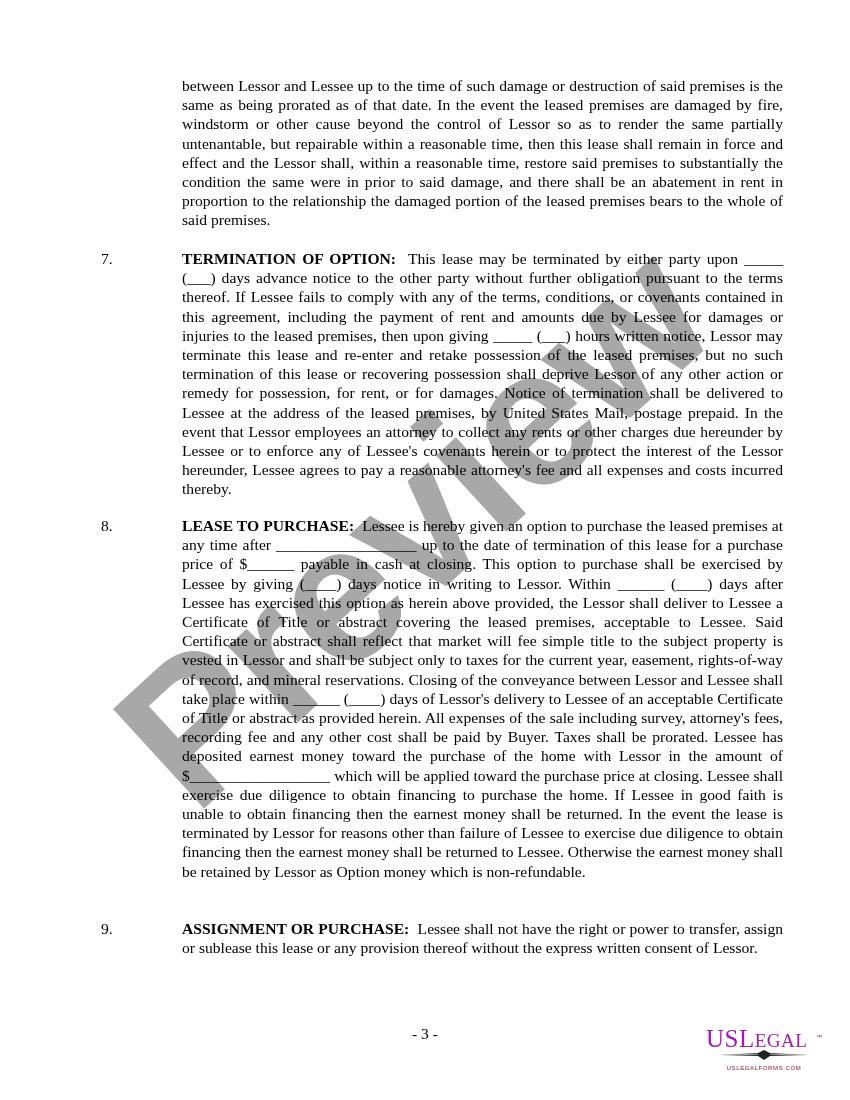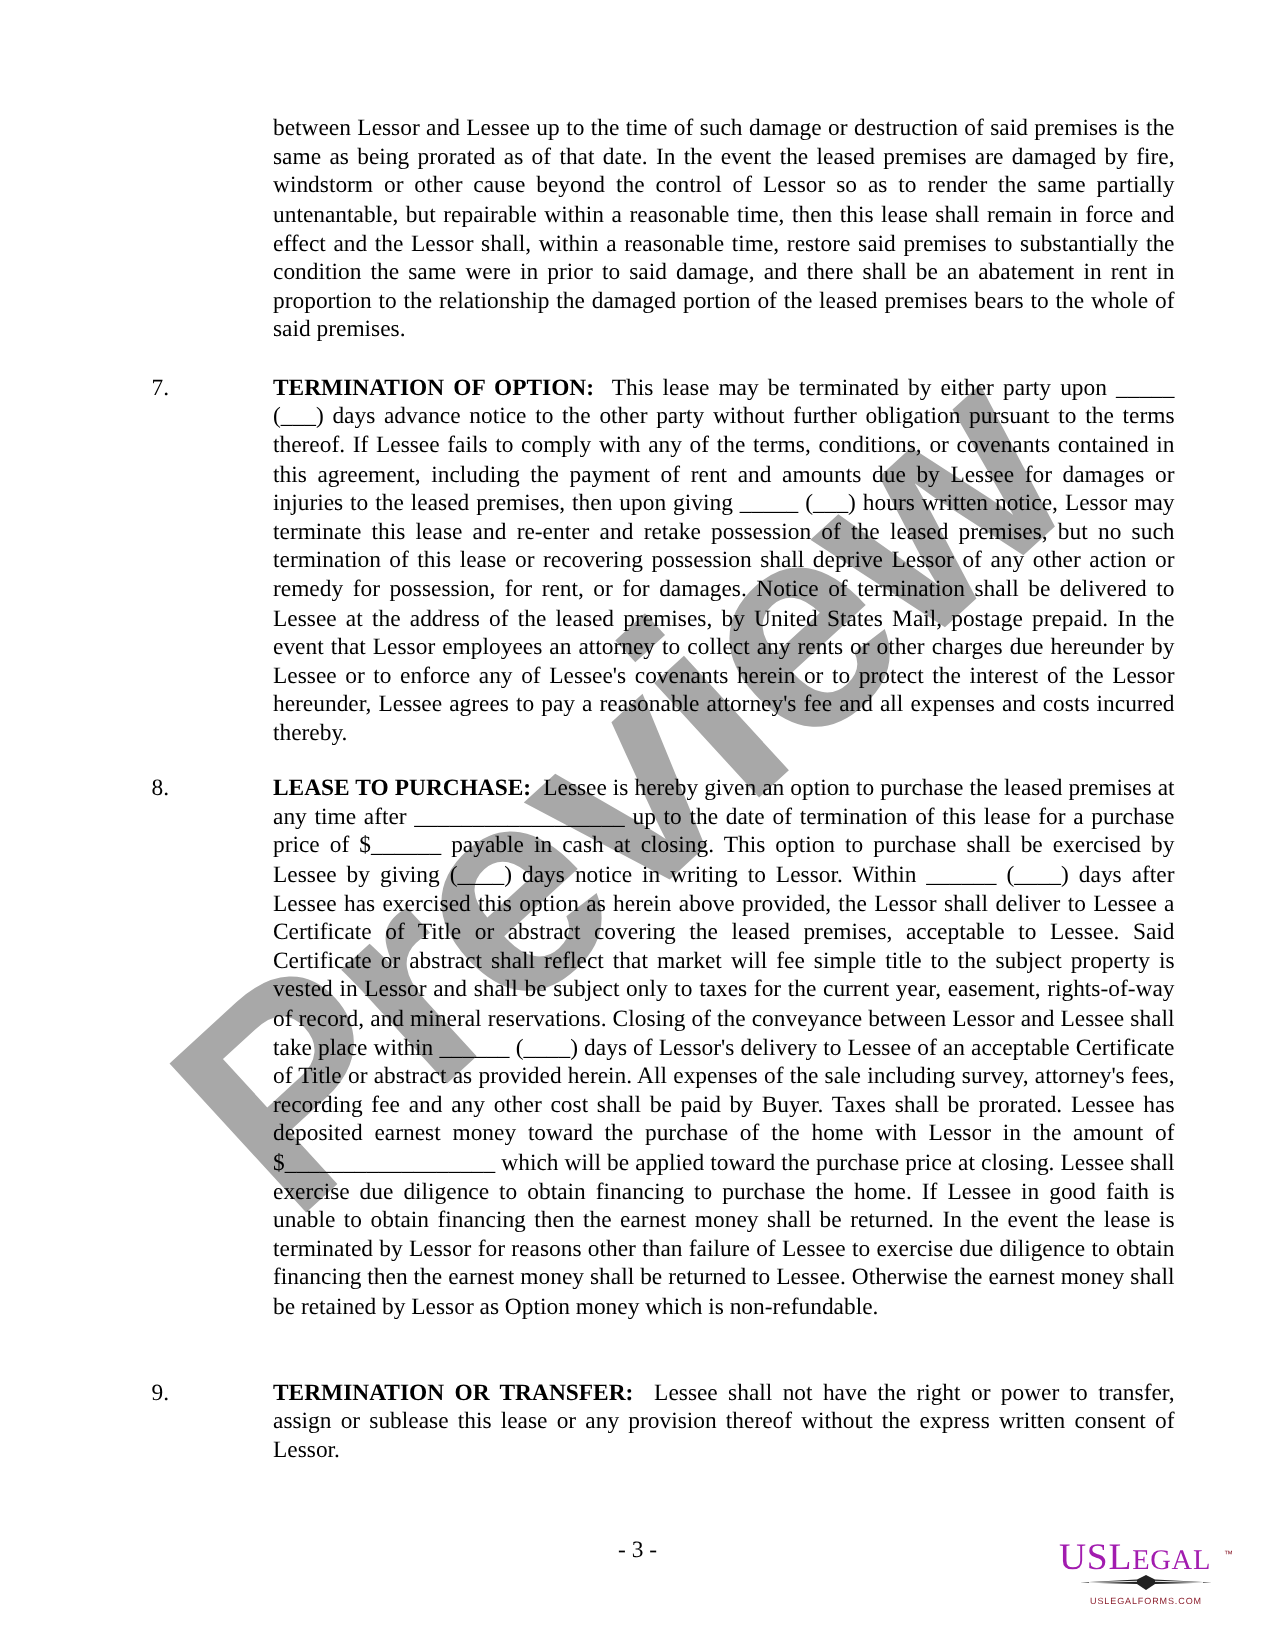--- a/index.html
+++ b/index.html
@@ -81,21 +81,21 @@
   </div>
 
   <div class="num" style="top:516px;">8.</div>
   <div class="block" style="top:516px;">
     <span class="head">LEASE TO PURCHASE:</span>&nbsp;
     <span>Lessee is hereby given an option to purchase the leased premises at any time after __________________ up to the date of termination of this lease for a purchase price of $______ payable in cash at closing.  This option to purchase shall be exercised by Lessee by giving (____) days notice in writing to Lessor.  Within ______ (____) days after Lessee has exercised this option as herein above provided, the Lessor shall deliver to Lessee a Certificate of Title or abstract covering the leased premises, acceptable to Lessee.  Said Certificate or abstract shall reflect that market will fee simple title to the subject property is vested in Lessor and shall be subject only to taxes for the current year, easement, rights-of-way of record, and mineral reservations.  Closing of the conveyance between Lessor and Lessee shall take place within ______ (____) days of Lessor's delivery to Lessee of an acceptable Certificate of Title or abstract as provided herein.  All expenses of the sale including survey, attorney's fees, recording fee and any other cost shall be paid by Buyer.  Taxes shall be prorated.  Lessee has deposited earnest money toward the purchase of the home with Lessor in the amount of $__________________ which will be applied toward the purchase price at closing.  Lessee shall exercise due diligence to obtain financing to purchase the home.  If Lessee in good faith is unable to obtain financing then the earnest money shall be returned.  In the event the lease is terminated by Lessor for reasons other than failure of Lessee to exercise due diligence to obtain financing then the earnest money shall be returned to Lessee.  Otherwise the earnest money shall be retained by Lessor as Option money which is non-refundable.</span>
   </div>
 
   <div class="num" style="top:919px;">9.</div>
   <div class="block" style="top:919px;">
-    <span class="head">TERMINATION OR TRANSFER:</span>&nbsp;
+    <span class="head">ASSIGNMENT OR PURCHASE:</span>&nbsp;
     <span>Lessee shall not have the right or power to transfer, assign or sublease this lease or any provision thereof without the express written consent of Lessor.</span>
   </div>
 
   <div class="pagenum">- 3 -</div>
 
   <div class="logo">
     <div class="logo-text">US<span>L</span><span class="small">EGAL</span></div>
     <div class="logo-tm">™</div>
     <svg class="logo-eagle" width="88" height="10" viewBox="0 0 88 10">
       <path d="M0 5 L38 3 L44 0 L50 3 L88 5 L50 6 L44 10 L38 6 Z" fill="#222"></path>

